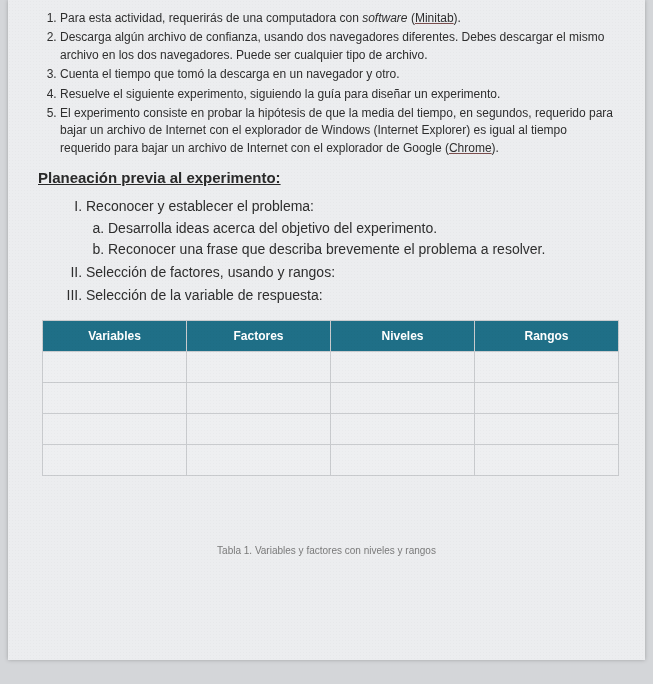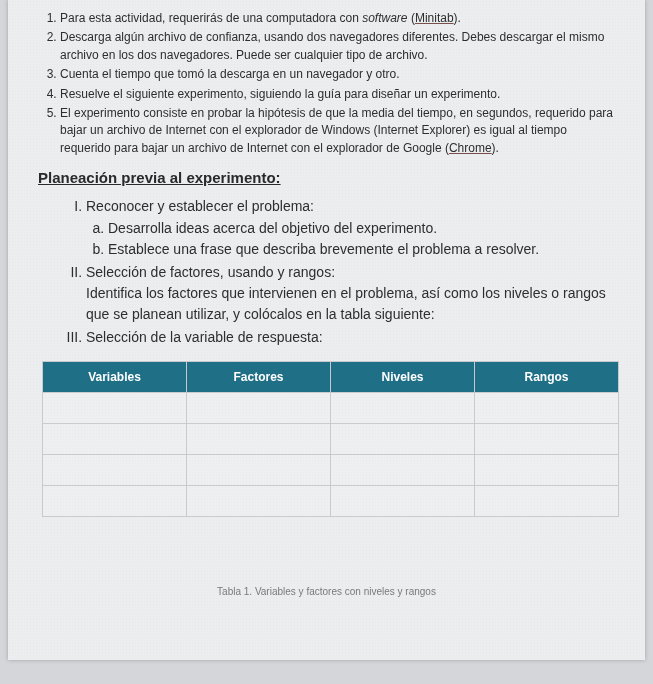--- a/index.html
+++ b/index.html
@@ -113,26 +113,25 @@
     </li>
   </ol>
 
   <div class="section-title">Planeación previa al experimento:</div>
 
   <ol class="roman">
     <li>
       <span>Reconocer y establecer el problema:</span>
       <ol class="alpha">
         <li>Desarrolla ideas acerca del objetivo del experimento.</li>
-        <li>Establece una frase que describa brevemente el problema a resolver.</li>
+        <li>Reconocer una frase que describa brevemente el problema a resolver.</li>
       </ol>
     </li>
     <li>
       <span>Selección de factores, usando y rangos:</span>
-      <span class="subtext">Identifica los factores que intervienen en el problema, así como los niveles o rangos que se planean utilizar, y colócalos en la tabla siguiente:</span>
     </li>
     <li>
       <span>Selección de la variable de respuesta:</span>
     </li>
   </ol>
 
   <table class="vtable">
     <thead>
       <tr>
         <th>Variables</th>

